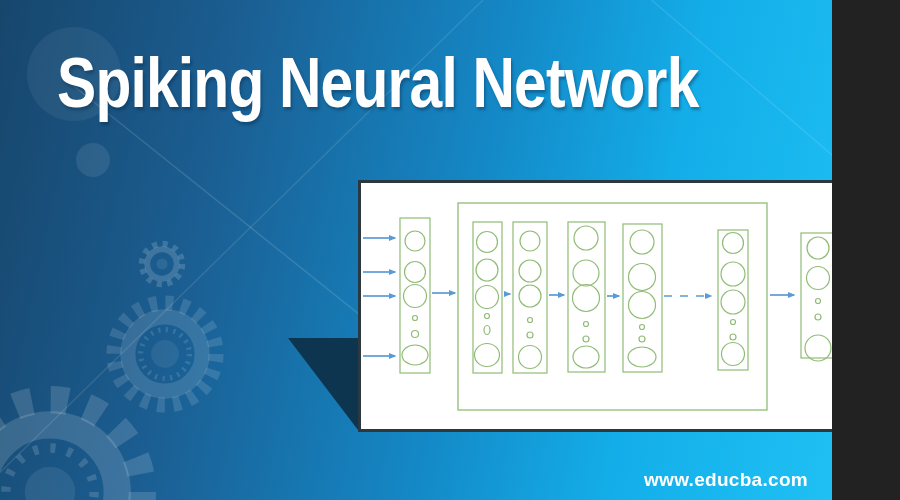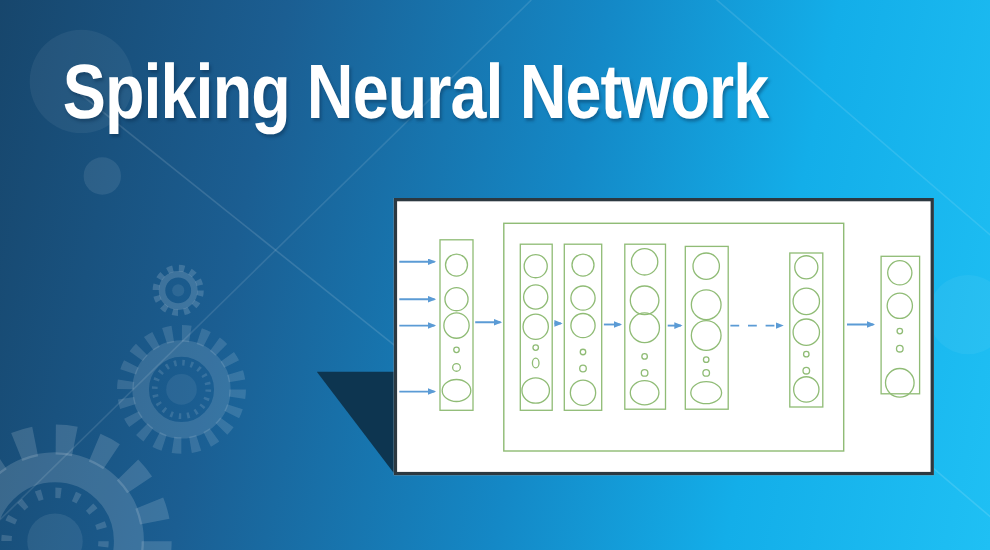--- a/index.html
+++ b/index.html
@@ -1,18 +1,18 @@
 <!DOCTYPE html>
 <html><head>
 <meta charset="utf-8">
 <style>
   html,body{margin:0;padding:0;background:#222;}
   .banner{
     position:relative;
-    width:900px;height:500px;
+    width:832px;height:500px;
     overflow:hidden;
     background:linear-gradient(102deg,#17466c 0%,#1b5e92 26%,#1488c6 55%,#13aee9 76%,#1fc0f4 100%);
     font-family:"Liberation Sans",sans-serif;
   }
   .bg-svg{position:absolute;left:0;top:0;width:900px;height:500px;}
   .title{
     position:absolute;left:57px;top:47px;margin:0;
     color:#fff;
     font:700 70px/1.05 "Liberation Sans",sans-serif;
     letter-spacing:-1px;white-space:nowrap;
@@ -141,13 +141,14 @@
         <line x1="2" y1="173" x2="34" y2="173" stroke="#5b9bd5" stroke-width="1.7" marker-end="url(#arw)"></line>
         <line x1="71" y1="110" x2="94" y2="110" stroke="#5b9bd5" stroke-width="1.7" marker-end="url(#arw)"></line>
         <line x1="143" y1="111" x2="149" y2="111" stroke="#5b9bd5" stroke-width="1.7" marker-end="url(#arw)"></line>
         <line x1="188" y1="112" x2="203" y2="112" stroke="#5b9bd5" stroke-width="1.7" marker-end="url(#arw)"></line>
         <line x1="246" y1="113" x2="258" y2="113" stroke="#5b9bd5" stroke-width="1.7" marker-end="url(#arw)"></line>
         <line x1="303" y1="113" x2="350" y2="113" stroke="#5b9bd5" stroke-width="1.7" marker-end="url(#arw)" stroke-dasharray="8 8"></line>
         <line x1="409" y1="112" x2="433" y2="112" stroke="#5b9bd5" stroke-width="1.7" marker-end="url(#arw)"></line>
       </svg>
   </div>
 
+  <div class="footer-url">www.educba.com</div>
 </div>
 
 </body></html>

